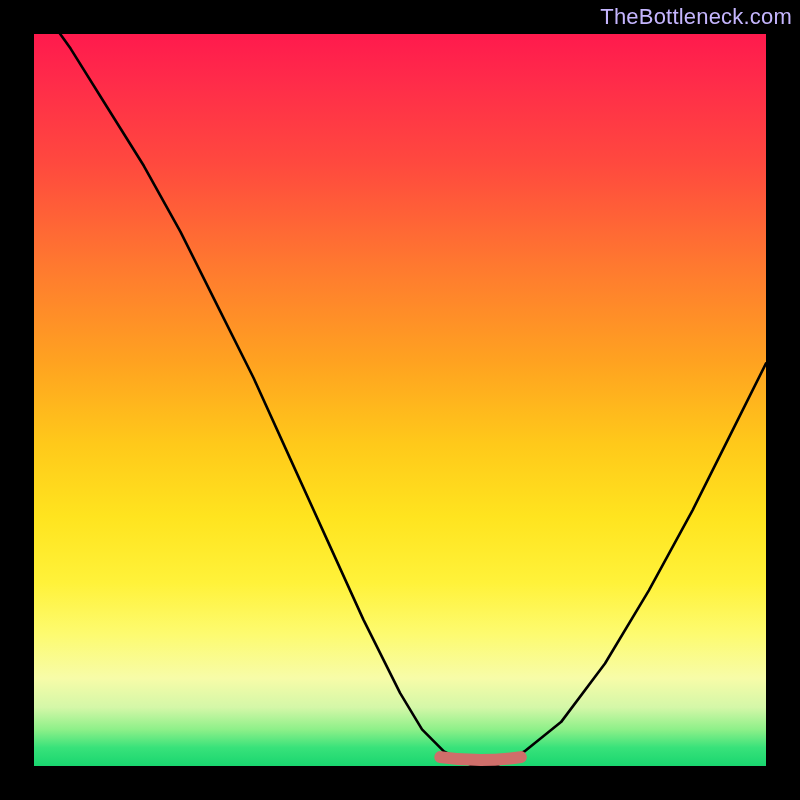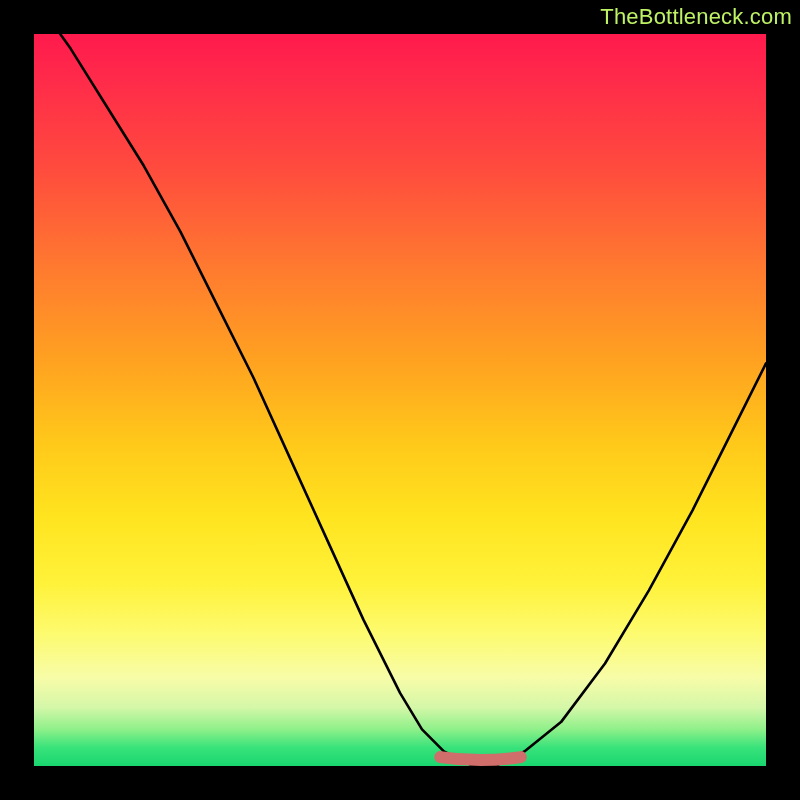--- a/index.html
+++ b/index.html
@@ -40,21 +40,21 @@
       #d4f7a8 92%,
       #8ef089 95%,
       #38e27a 97.5%,
       #19d66f 100%
     );
   }
   .watermark {
     position: absolute;
     top: 4px;
     right: 8px;
-    color: #bef264;
+    color: #c4b5fd;
     font-size: 22px;
     font-weight: 500;
     letter-spacing: 0.2px;
     user-select: none;
   }
   svg.curve {
     position: absolute;
     left: 0;
     top: 0;
     width: 732px;

